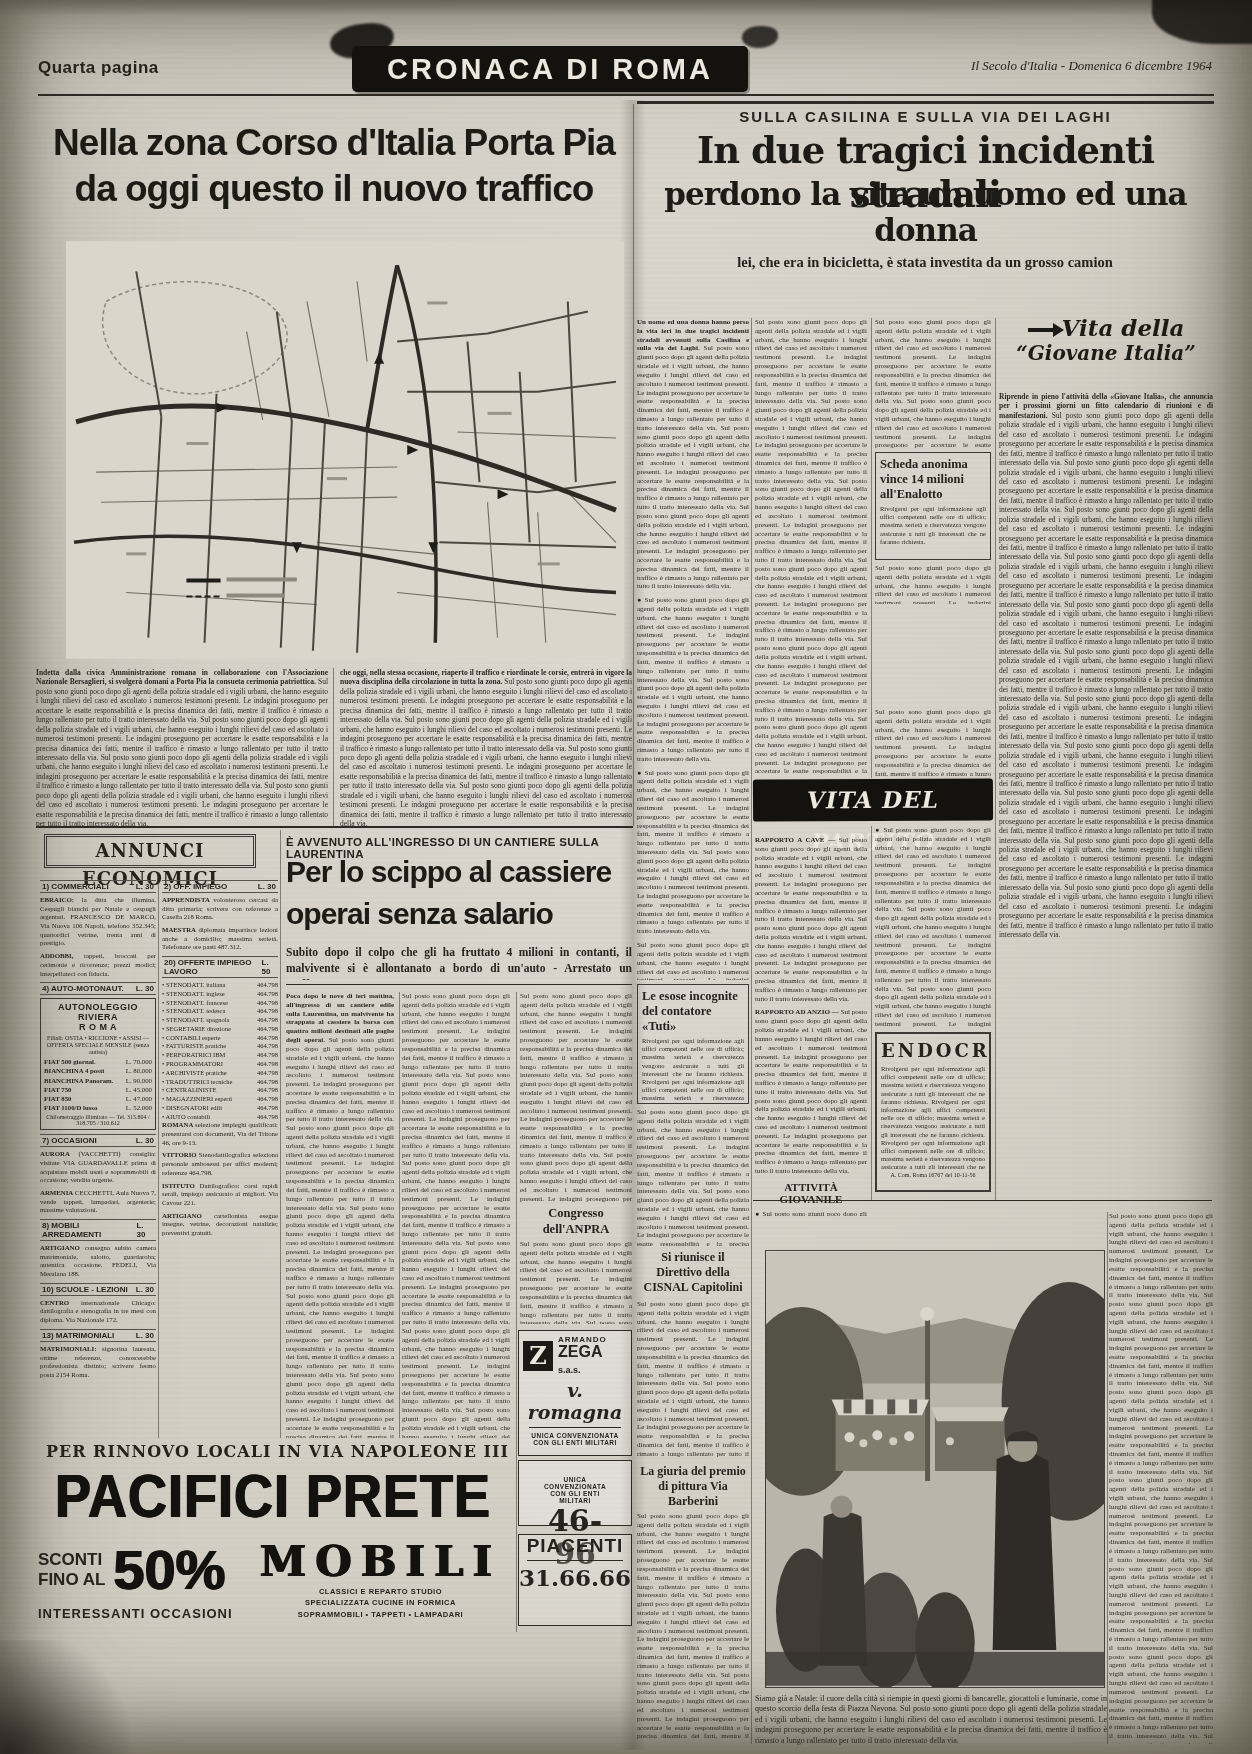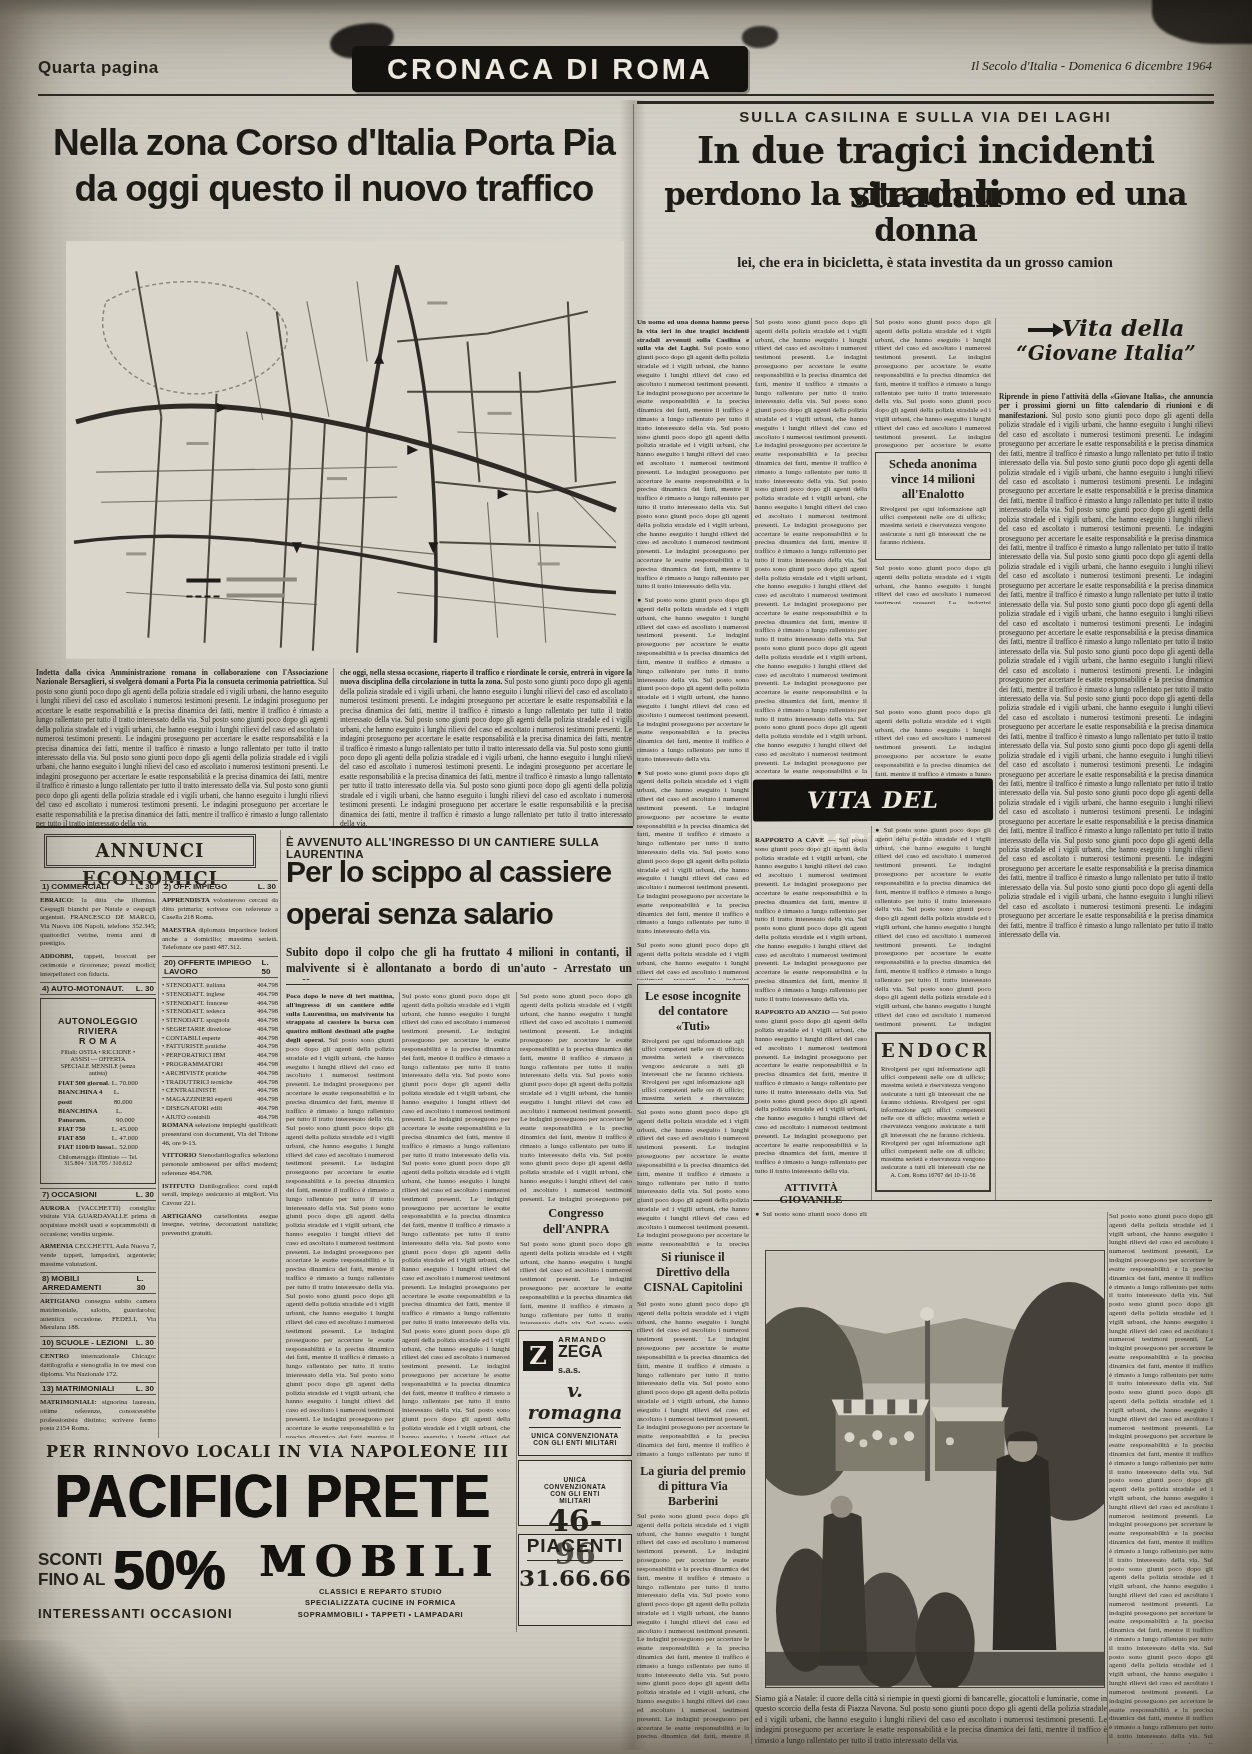--- a/index.html
+++ b/index.html
@@ -31,21 +31,21 @@
   .lefth{font-family:"Liberation Sans",sans-serif;font-weight:bold;text-align:center;
     letter-spacing:-1px;font-size:37px;line-height:1.15;color:#1d1b16}
   .kicker{font:bold 15px "Liberation Sans",sans-serif;letter-spacing:2px;text-align:center}
   .mainh1{font-family:"DejaVu Serif",serif;font-weight:bold;text-align:center;font-size:37px;letter-spacing:-1px;color:#1d1b16}
   .mainh2{font-family:"DejaVu Serif",serif;font-weight:bold;text-align:center;font-size:31px;letter-spacing:-1px;color:#1d1b16}
   .deck{font-weight:bold;text-align:center;font-size:14.5px;line-height:1.5}
   .subhead{font-weight:bold;text-align:center;font-size:12px;line-height:1.25}
 
   
   .newsbox{border:1px solid #3c3934;padding:4px;overflow:hidden;background:rgba(255,255,255,.05)}
-  .newsbox .t{font-weight:bold;text-align:center;font-size:12.5px;line-height:1.2;margin-bottom:3px}
+  .newsbox .t{font-weight:bold;text-align:left;font-size:12.5px;line-height:1.2;margin-bottom:3px}
   .banner{background:#14120f;color:#ece8dd;text-align:center;
     font:bold italic 23px "DejaVu Serif",serif;line-height:42px;letter-spacing:1px;
     border-radius:3px;transform:rotate(-.3deg)}
   .p-head{font-weight:bold;font-size:11px;text-align:center;margin:5px 0}
   .p-par{font-size:7px;line-height:1.26;text-align:justify;margin-bottom:5px}
   .endo-title{font-family:"DejaVu Serif",serif;font-weight:bold;font-size:18px;letter-spacing:3px;text-align:center;margin:2px 0 4px}
   .endo-foot{font-size:6px;text-align:center;margin-top:3px}
 
   
   .vg{font-family:"DejaVu Serif",serif;font-weight:bold;font-style:italic;text-align:center;color:#1d1b16}
@@ -55,21 +55,21 @@
   .vg-arrow::after{content:"";position:absolute;right:-10px;top:-5px;border-left:11px solid #1c1a16;
     border-top:7px solid transparent;border-bottom:7px solid transparent}
 
   
   .annunci-title{border:3px double #3c3934;font-family:"DejaVu Serif",serif;font-weight:bold;
     font-size:18px;text-align:center;line-height:28px;letter-spacing:1px}
   .cl-col{position:absolute;overflow:hidden}
   .cl-h{display:flex;justify-content:space-between;border-top:1px solid #55514a;border-bottom:1px solid #55514a;
     padding:1px 2px;font:bold 8px "Liberation Sans",sans-serif;margin:4px 0 3px}
   .cl-ad{font-size:6.8px;line-height:1.28;text-align:justify;margin-bottom:4px}
-  .cl-box{border:1px solid #3c3934;padding:17px;margin:3px 0}
+  .cl-box{border:1px solid #3c3934;padding:3px;margin:3px 0}
   .cl-box-title{font:bold 9px "Liberation Sans",sans-serif;text-align:center;letter-spacing:.5px}
   .cl-box-sub{font-size:6.2px;text-align:center;margin:2px 0}
   .cl-row{display:flex;justify-content:space-between;font-size:6.8px;line-height:1.35}
   .cl-row .cl-row-n{font-weight:bold}
   .cl-box-foot{font-size:6px;text-align:center;margin-top:2px}
   .cl-job{display:flex;justify-content:space-between;font-size:6.5px;line-height:1.35;white-space:nowrap;overflow:hidden}
 
   
   .sc-kicker{font:bold 11.5px "Liberation Sans",sans-serif;letter-spacing:.3px}
   .sc-h{font-family:"Liberation Sans",sans-serif;font-weight:bold;font-size:30px;letter-spacing:-1px;line-height:1.2;color:#1d1b16}

